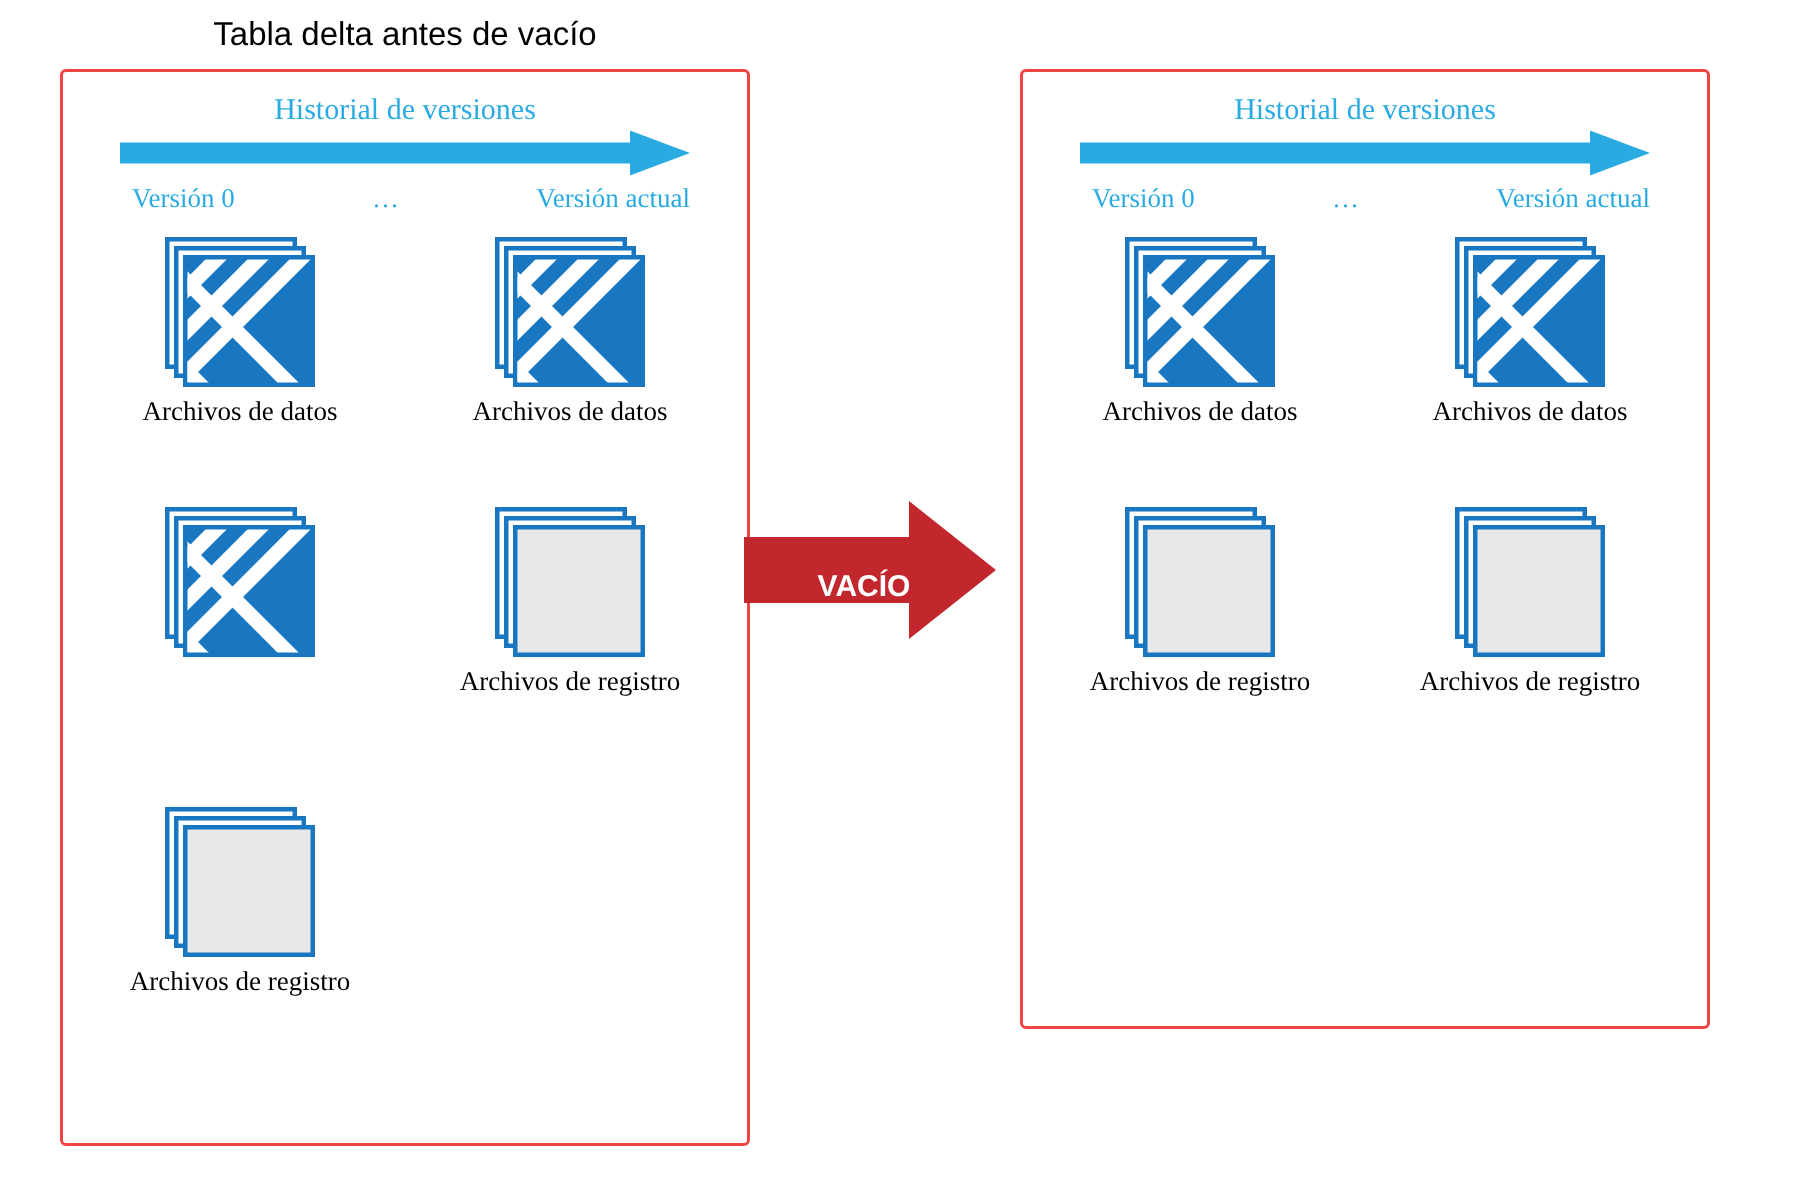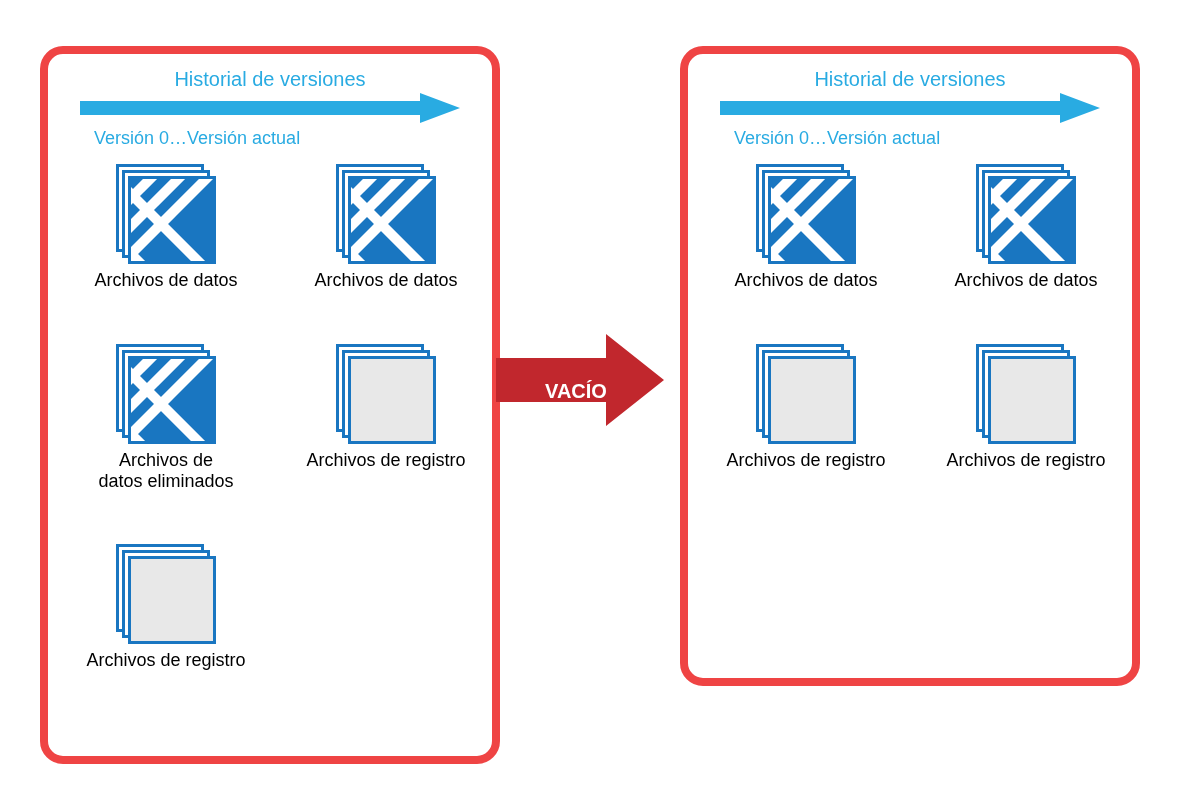--- a/index.html
+++ b/index.html
@@ -16,58 +16,59 @@
     height: 800px;
   }
   .panel-title {
     position: absolute;
     font-size: 22px;
     color: #000;
     text-align: center;
   }
   .panel {
     position: absolute;
-    border: 8px solid #ef4444;
-    border-radius: 23px;
-    background: #fff;
+    border: 2px solid #ef4444;
+    border-radius: 4px;
+    background: #fff;
+    font-family: Liberation Serif, serif;
   }
   .version-arrow-wrap {
     position: absolute;
     left: 0; right: 0;
     display: flex;
     flex-direction: column;
     align-items: center;
   }
   .version-label {
     color: #29abe2;
     font-size: 20px;
     margin-bottom: 2px;
   }
   .arrow-svg { display: block; }
   .ver-labels {
     position: absolute;
-    left: 0; right: 0;
-    display: flex;
-    justify-content: flex-start;
+    left: 0; right: 12px;
+    display: flex;
+    justify-content: space-between;
     padding: 0 26px 0 46px;
     color: #29abe2;
     font-size: 18px;
   }
   .ver-labels .mid { color: #29abe2; }
   .item {
     position: absolute;
     display: flex;
     flex-direction: column;
     align-items: center;
     width: 180px;
   }
   .item .caption {
     font-size: 18px;
     color: #000;
-    text-align: center;
+    text-align: right;
     margin-top: 6px;
     line-height: 1.15;
   }
   .icon-stack {
     position: relative;
     width: 100px;
     height: 100px;
   }
   .icon-stack .layer {
     position: absolute;
@@ -126,20 +127,21 @@
     font-size: 20px;
   }
   .vac-arrow svg { position: absolute; inset: 0; }
   .vac-arrow .txt { position: relative; z-index: 2; padding-right: 10px; margin-top: 23px; }
 </style>
 </head>
 <body>
 
 <div class="canvas">
 
+  <div class="panel-title" style="left:40px; top:10px; width:460px;">Tabla delta antes de vacío</div>
   <div class="panel" style="left:40px; top:46px; width:460px; height:718px;">
 
     <div class="version-arrow-wrap" style="top:14px;">
       <div class="version-label">Historial de versiones</div>
       <svg class="arrow-svg" width="380" height="30" viewBox="0 0 380 30">
         <polygon points="0,8 340,8 340,0 380,15 340,30 340,22 0,22" fill="#29abe2"></polygon>
       </svg>
     </div>
     <div class="ver-labels" style="top:74px;">
       <span>Versión 0</span>
@@ -190,22 +192,20 @@
             <div class="hatch">
               <span></span>
               <span></span>
               <span></span>
               <span></span>
               <b></b>
               <b></b>
             </div>
           </div>
       </div>
-      <div class="caption" style="white-space:pre-line;">Archivos de
-datos eliminados</div>
     </div>
     <div class="item" style="left:248px; top:290px;">
       <div class="icon-stack log">
         <div class="layer l1"></div>
           <div class="layer l2"></div>
           <div class="layer l3"></div>
       </div>
       <div class="caption">Archivos de registro</div>
     </div>
 

